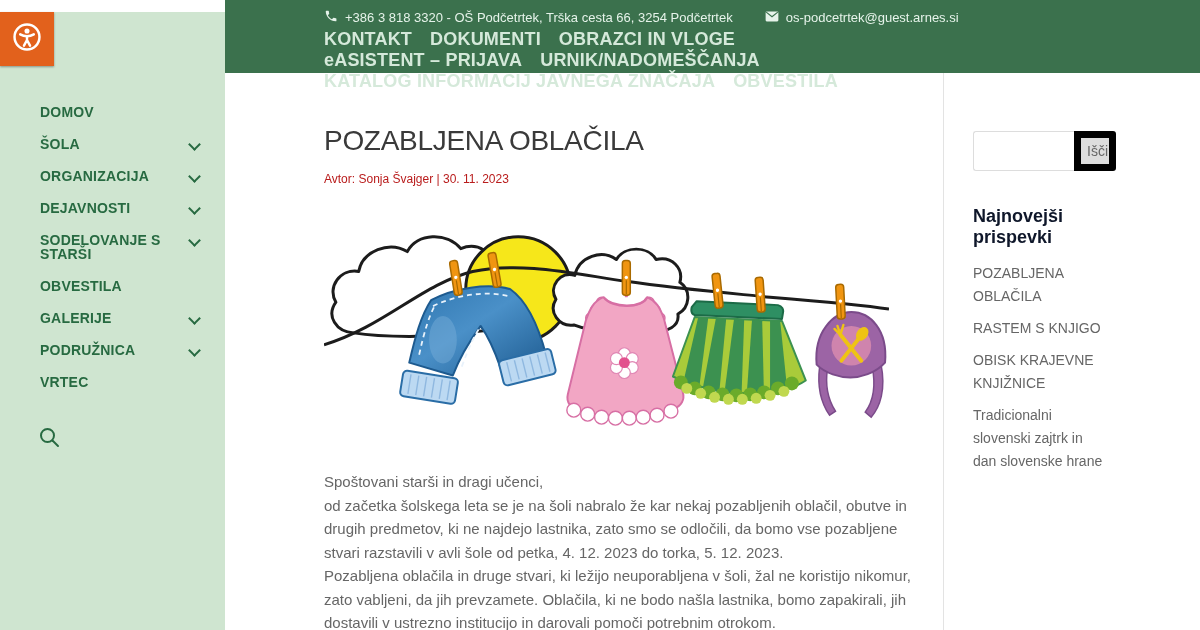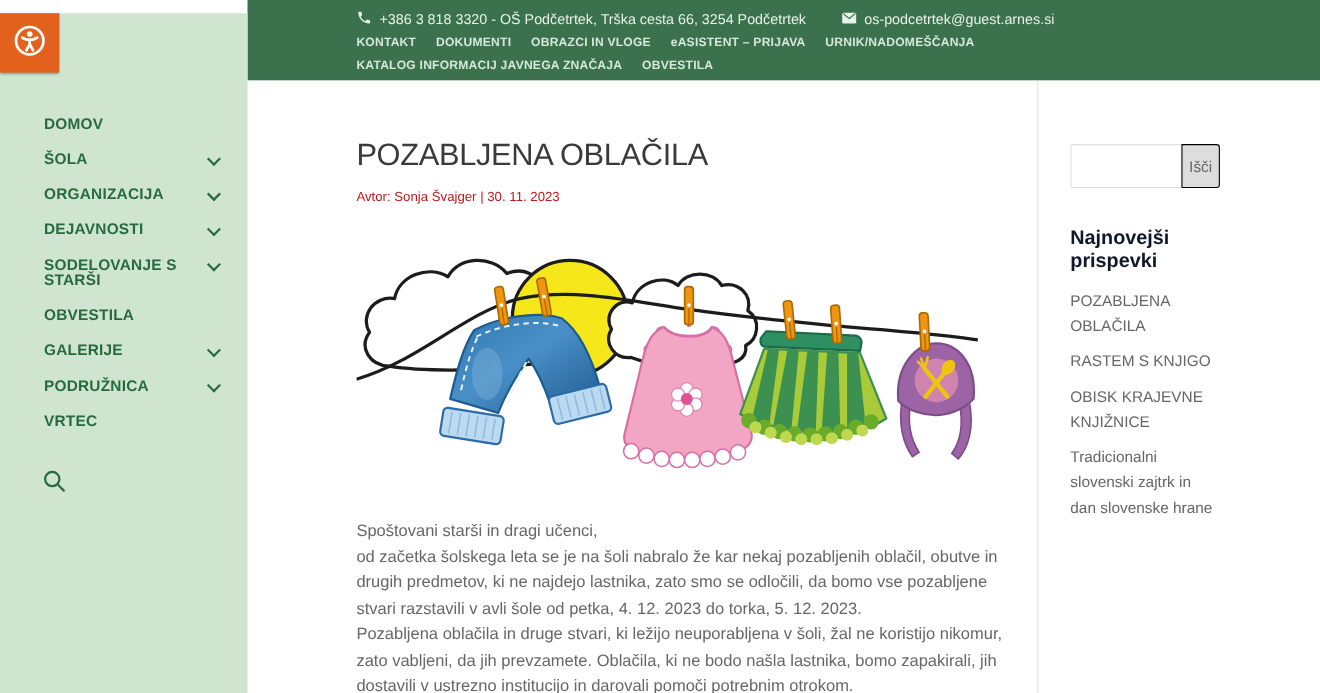--- a/index.html
+++ b/index.html
@@ -17,40 +17,40 @@
         border-right:2px solid #276a41;border-bottom:2px solid #276a41;transform:rotate(45deg);}
   .side-search{position:absolute;left:38px;top:414px;width:24px;height:24px;cursor:pointer;}
 
   
   .topbar{position:absolute;left:225px;top:0;width:1084px;height:73px;background:#3b714d;
           box-sizing:border-box;padding:9px 0 0 99px;z-index:2;}
   .contact-row{display:flex;align-items:center;gap:32px;font-size:13px;color:#e6f3ea;height:17px;}
   .contact-item{display:flex;align-items:center;gap:7px;white-space:nowrap;}
   .contact-item a,.contact-item span{color:#e6f3ea;text-decoration:none;}
   .toplinks{margin-top:6px;width:600px;display:flex;flex-wrap:wrap;column-gap:18px;row-gap:7px;
-            font-size:11px;font-weight:bold;line-height:14px;letter-spacing:.2px;}
+            font-size:18px;font-weight:bold;line-height:14px;letter-spacing:.2px;}
   .toplinks a{color:#d5e9da;text-decoration:none;white-space:nowrap;cursor:pointer;}
 
   
   .main{position:absolute;left:324px;top:124px;width:640px;z-index:1;}
   .main h1{margin:0;font-size:28px;font-weight:500;color:#3a3a3a;letter-spacing:-.3px;line-height:34px;}
   .meta{margin-top:14px;font-size:12px;color:#b91c1c;}
   .illustration{margin-top:20px;display:block;}
   .body-text{margin-top:32px;font-size:15px;color:#666;}
   .bodyline{line-height:23.5px;white-space:nowrap;}
 
   
   .vdivider{position:absolute;left:943px;top:73px;width:1px;height:557px;background:#e3e3e3;}
 
   
   .rail{position:absolute;left:973px;top:131px;width:135px;z-index:1;}
   .searchform{display:flex;}
   .searchform input{width:88px;height:38px;border:1px solid #ddd;border-right:none;border-radius:3px 0 0 3px;
                     outline:none;background:#fff;padding:0 6px;font-size:14px;color:#666;box-sizing:content-box;}
-  .searchform button{width:42px;height:40px;border:1px solid #000000;border-radius:0 3px 3px 0;
+  .searchform button{width:42px;height:40px;border:7px solid #000000;border-radius:0 3px 3px 0;
                      background:#dddddd;color:#666;font-size:14px;cursor:pointer;font-family:inherit;}
   .rail h4{margin:35px 0 0 0;font-size:18px;font-weight:bold;color:#0f172a;line-height:21px;}
   .postlist{list-style:none;margin:14px 0 0 0;padding:0;}
   .postlist li{margin:0 0 9px 0;}
   .postlist a{display:block;font-size:14px;line-height:23px;color:#666;text-decoration:none;cursor:pointer;}
 </style>
 </head>
 <body>
 
 <div class="canvas">

